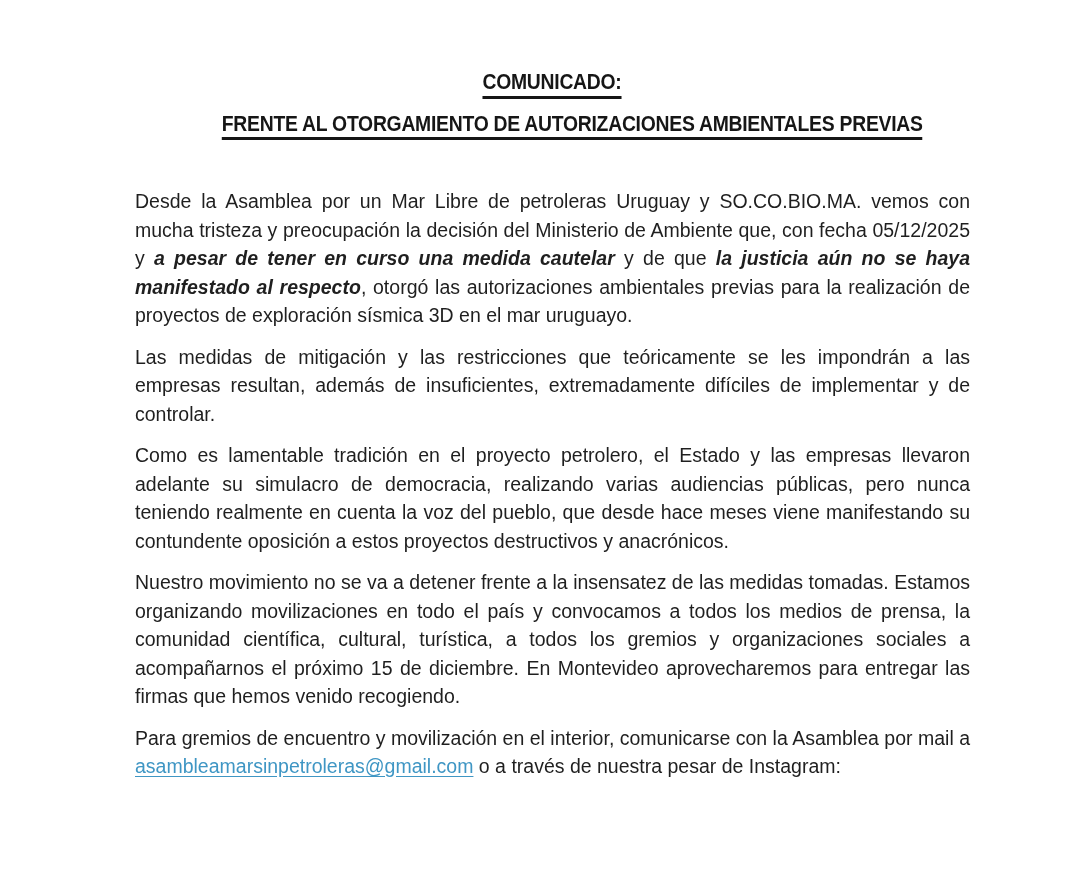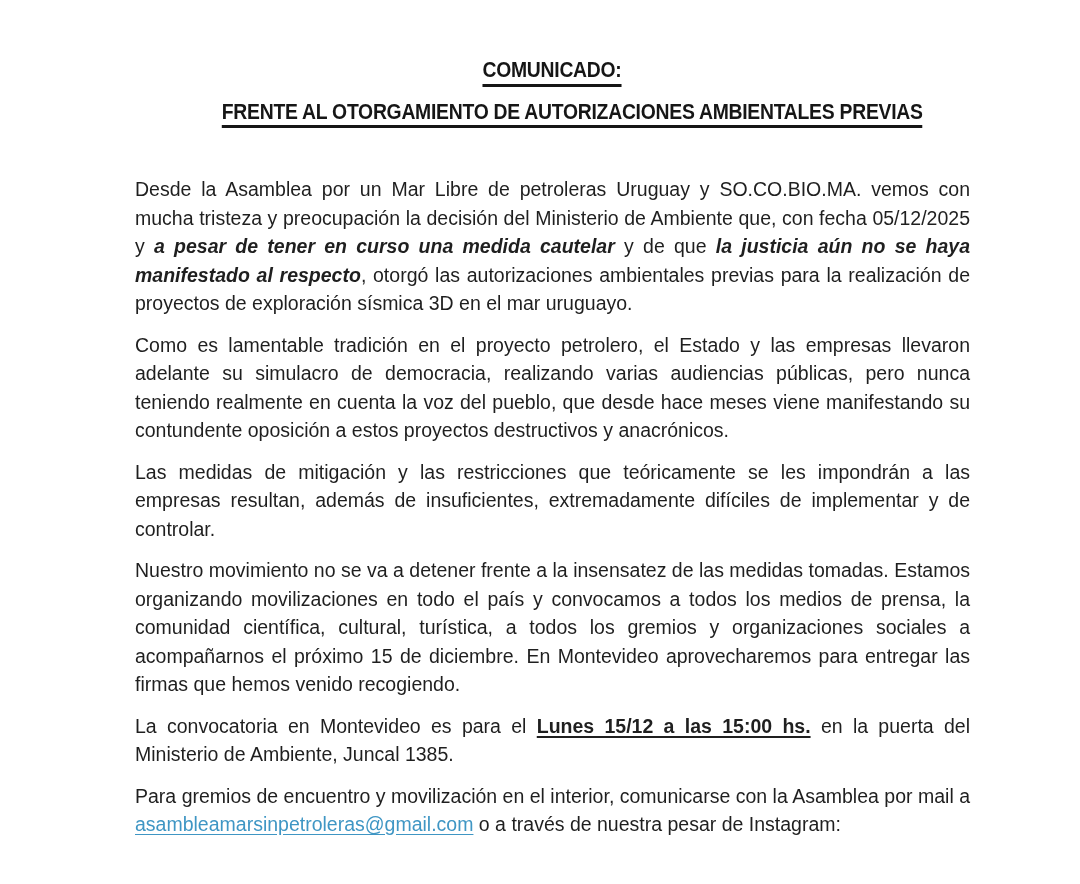--- a/index.html
+++ b/index.html
@@ -11,21 +11,21 @@
     position: relative;
     width: 1080px;
     height: 884px;
     background: #ffffff;
     overflow: hidden;
     font-family: "Liberation Sans", "DejaVu Sans", sans-serif;
     color: #1f1f1f;
   }
   .content {
     position: absolute;
-    top: 4px;
+    top: 16px;
     left: 135px;
     width: 835px;
   }
   
   .doc-title {
     margin: 52px 0 0 0;
     text-align: center;
     font-size: 22px;
     font-weight: bold;
     line-height: 27px;
@@ -85,25 +85,24 @@
     <h1 class="doc-title"><span class="condensed">COMUNICADO:</span></h1>
 
     <div class="doc-subtitle">
       <div class="line"><span class="condensed">FRENTE AL OTORGAMIENTO DE AUTORIZACIONES AMBIENTALES PREVIAS</span></div>
     </div>
 
     <div class="body-text">
 
       <p><span>Desde la Asamblea por un Mar Libre de petroleras Uruguay y SO.CO.BIO.MA. vemos con mucha tristeza y preocupación la decisión del Ministerio de Ambiente que, con fecha 05/12/2025 y </span><span class="bi">a pesar de tener en curso una medida cautelar</span><span> y de que </span><span class="bi">la justicia aún no se haya manifestado al respecto</span><span>, otorgó las autorizaciones ambientales previas para la realización de proyectos de exploración sísmica 3D en el mar uruguayo.</span></p>
 
+      <p>Las medidas de mitigación y las restricciones que teóricamente se les impondrán a las empresas resultan, además de insuficientes, extremadamente difíciles de implementar y de controlar.</p>
+
       <p>Como es lamentable tradición en el proyecto petrolero, el Estado y las empresas llevaron adelante su simulacro de democracia, realizando varias audiencias públicas, pero nunca teniendo realmente en cuenta la voz del pueblo, que desde hace meses viene manifestando su contundente oposición a estos proyectos destructivos y anacrónicos.</p>
-
-      <p>Las medidas de mitigación y las restricciones que teóricamente se les impondrán a las empresas resultan, además de insuficientes, extremadamente difíciles de implementar y de controlar.</p>
 
       <p>Nuestro movimiento no se va a detener frente a la insensatez de las medidas tomadas. Estamos organizando movilizaciones en todo el país y convocamos a todos los medios de prensa, la comunidad científica, cultural, turística, a todos los gremios y organizaciones sociales a acompañarnos el próximo 15 de diciembre. En Montevideo aprovecharemos para entregar las firmas que hemos venido recogiendo.</p>
 
-      <p><span>La convocatoria en Montevideo es para el </span><span class="bu">Lunes 15/12 a las 15:00 hs.</span><span> en la puerta del Ministerio de Ambiente, Juncal 1385.</span></p>
 
       <p><span>Para gremios de encuentro y movilización en el interior, comunicarse con la Asamblea por mail a </span><a class="email-link">asambleamarsinpetroleras@gmail.com</a><span> o a través de nuestra pesar de Instagram:</span></p>
 
     </div>
   </div>
 </div>
 
 </body></html>

